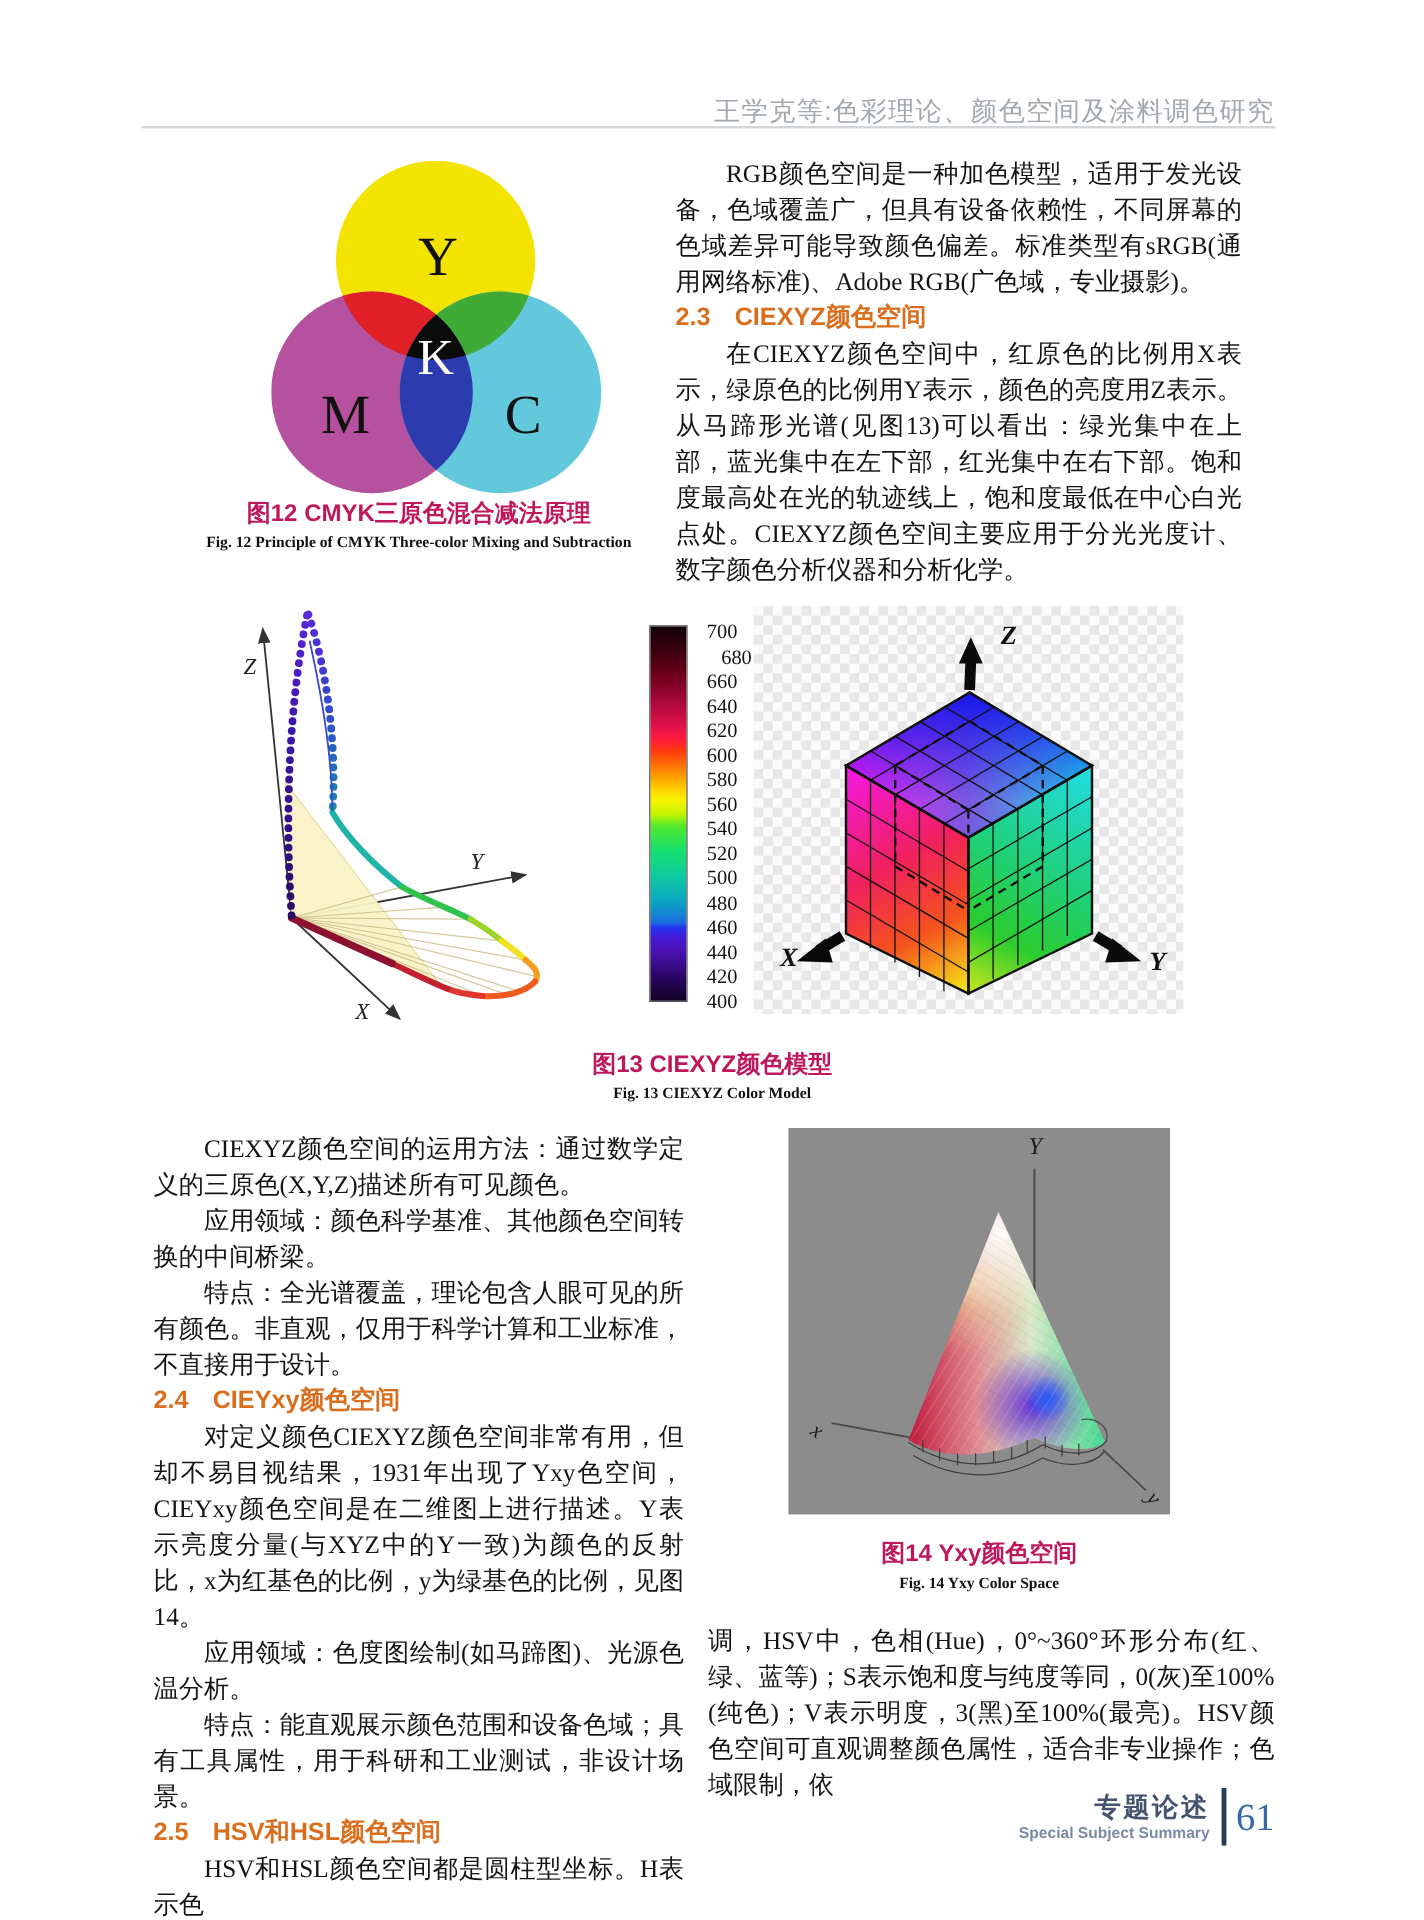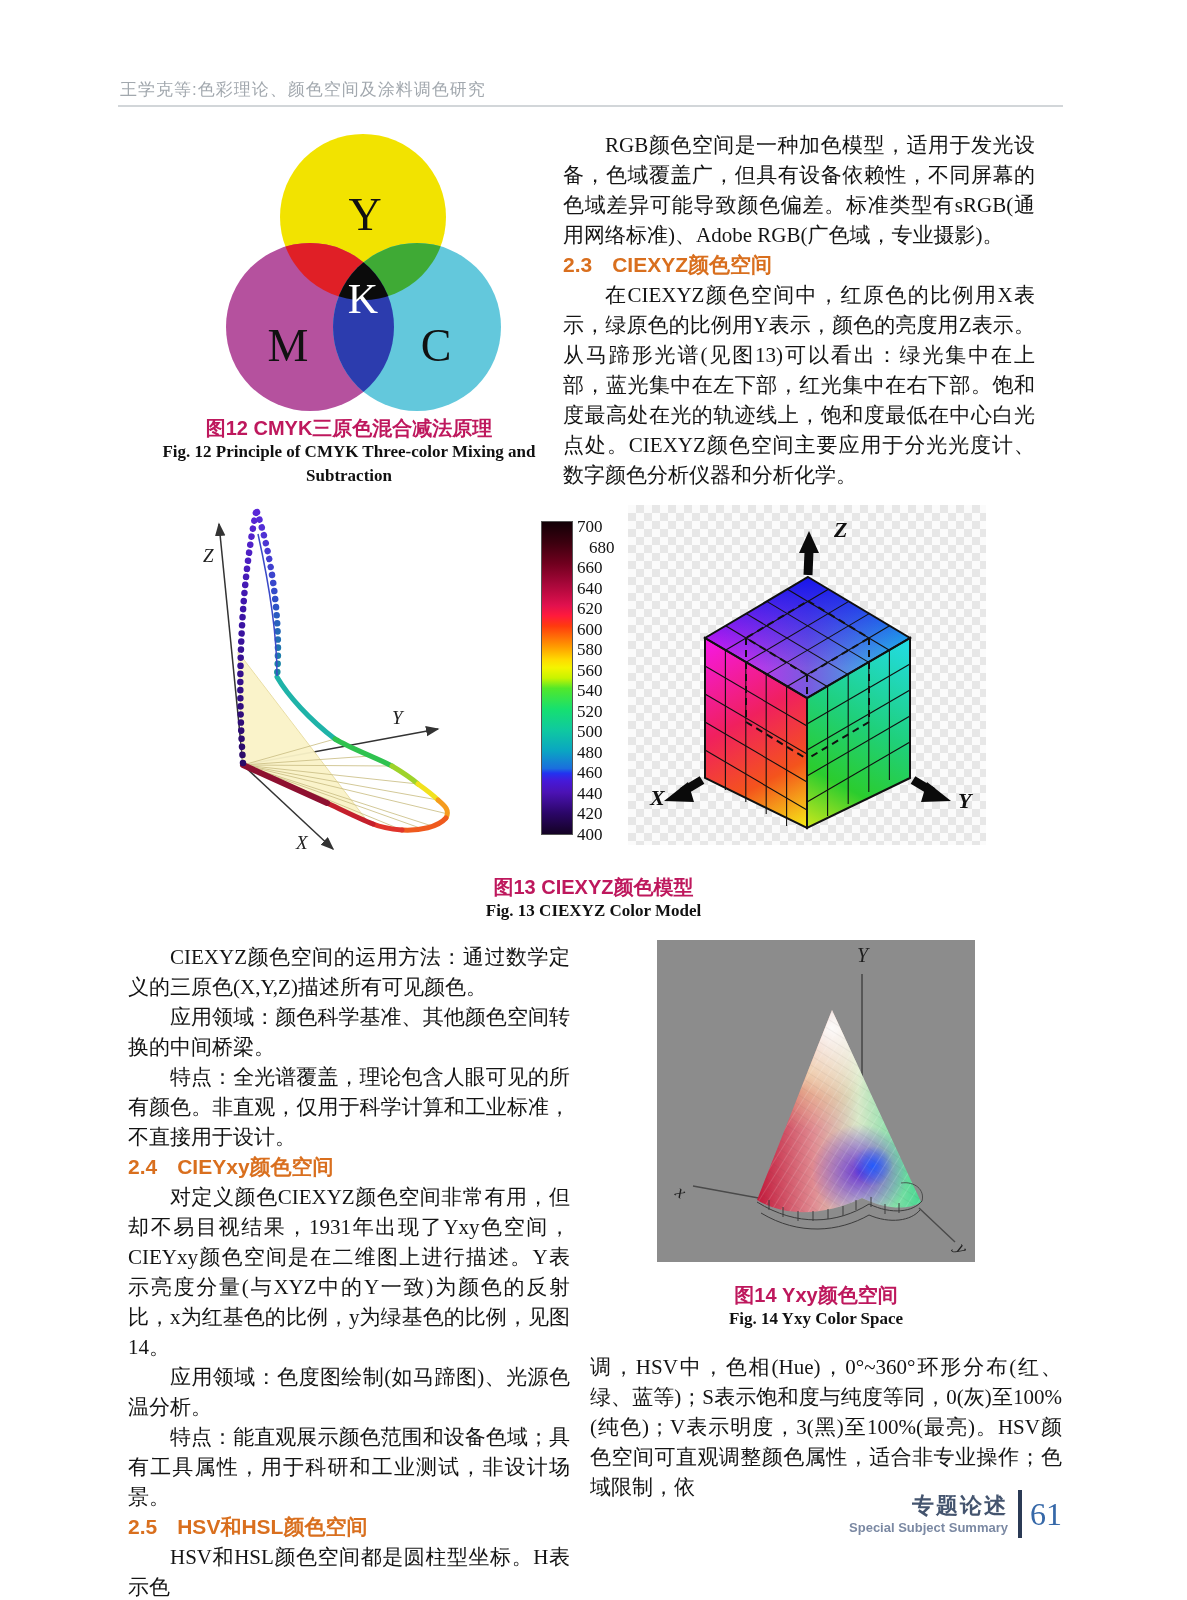--- a/index.html
+++ b/index.html
@@ -1,42 +1,42 @@
 <!DOCTYPE html>
 <html><head>
 <meta charset="utf-8">
 <style>
   html,body{margin:0;padding:0;background:#888;}
   .page{position:relative;width:1187px;height:1600px;background:#ffffff;margin:0 auto;overflow:hidden;
         font-family:"Liberation Serif","DejaVu Serif",serif;color:#1a1a1a;}
   .abs{position:absolute;}
   
-  .running-title{left:120px;top:78px;width:942px;text-align:left;font-size:17px;color:#a2a8ae;
+  .running-title{left:120px;top:78px;width:942px;text-align:right;font-size:22px;color:#a2a8ae;
                  font-family:"Liberation Sans","DejaVu Sans",sans-serif;letter-spacing:1px;}
   .header-rule{left:118px;top:105px;width:945px;height:2px;background:#d2d6d9;}
   
   .col{font-size:21px;line-height:30px;text-align:justify;color:#141414;}
   .para{margin:0;text-indent:2em;}
   .para.noindent{text-indent:0;}
   .sec-head{font-family:"Liberation Sans","DejaVu Sans",sans-serif;font-weight:bold;color:#d96f1e;
             font-size:21px;line-height:30px;text-indent:0;}
   .sec-head .num{margin-right:20px;}
   
   .cap-zh{font-family:"Liberation Sans","DejaVu Sans",sans-serif;font-weight:bold;font-size:20px;line-height:24px;color:#be185d;}
-  .cap-en{font-weight:bold;font-size:17px;line-height:24px;color:#111;}
+  .cap-en{font-weight:bold;font-size:13px;line-height:24px;color:#111;}
   .cap-center{text-align:center;}
   
   .colorbar{left:541px;top:521px;width:30px;height:312px;border:1px solid #555;
     background:linear-gradient(to bottom,
       #120006 0%,#3c000f 6.7%,#70001e 13.3%,#a8073a 20%,#e1114e 26.7%,#ff1a3c 30%,
       #ff3a0e 33.3%,#ff9c00 40%,#ffd900 44%,#f4f400 46.7%,#c8f400 50%,#52e82a 53.3%,
       #16e070 60%,#0fc9a0 66.7%,#0aa6c2 73.3%,#1b6ede 79%,#2233f0 80.5%,#4619d8 83%,
       #4b12b4 86.7%,#2b0668 93.3%,#140224 100%);}
   .colorbar-ticks{left:577px;top:521px;width:46px;height:320px;font-size:17px;color:#111;}
-  .cbtick{position:absolute;left:0;height:18px;line-height:18px;}
+  .cbtick{position:absolute;left:12px;height:18px;line-height:18px;}
   
   .cube-panel{left:628px;top:505px;width:358px;height:340px;background-color:#fbfbfb;
     background-image:linear-gradient(45deg,#e7e7e7 25%,transparent 25%,transparent 75%,#e7e7e7 75%),
                      linear-gradient(45deg,#e7e7e7 25%,transparent 25%,transparent 75%,#e7e7e7 75%);
     background-size:16px 16px;background-position:0 0,8px 8px;}
   
   .fig14-panel{left:657px;top:940px;width:318px;height:322px;background:#8c8c8c;}
   
   .footer{left:760px;top:1490px;width:302px;display:flex;justify-content:flex-end;align-items:center;}
   .footer-texts{text-align:right;font-family:"Liberation Sans","DejaVu Sans",sans-serif;margin-left:27px;}

